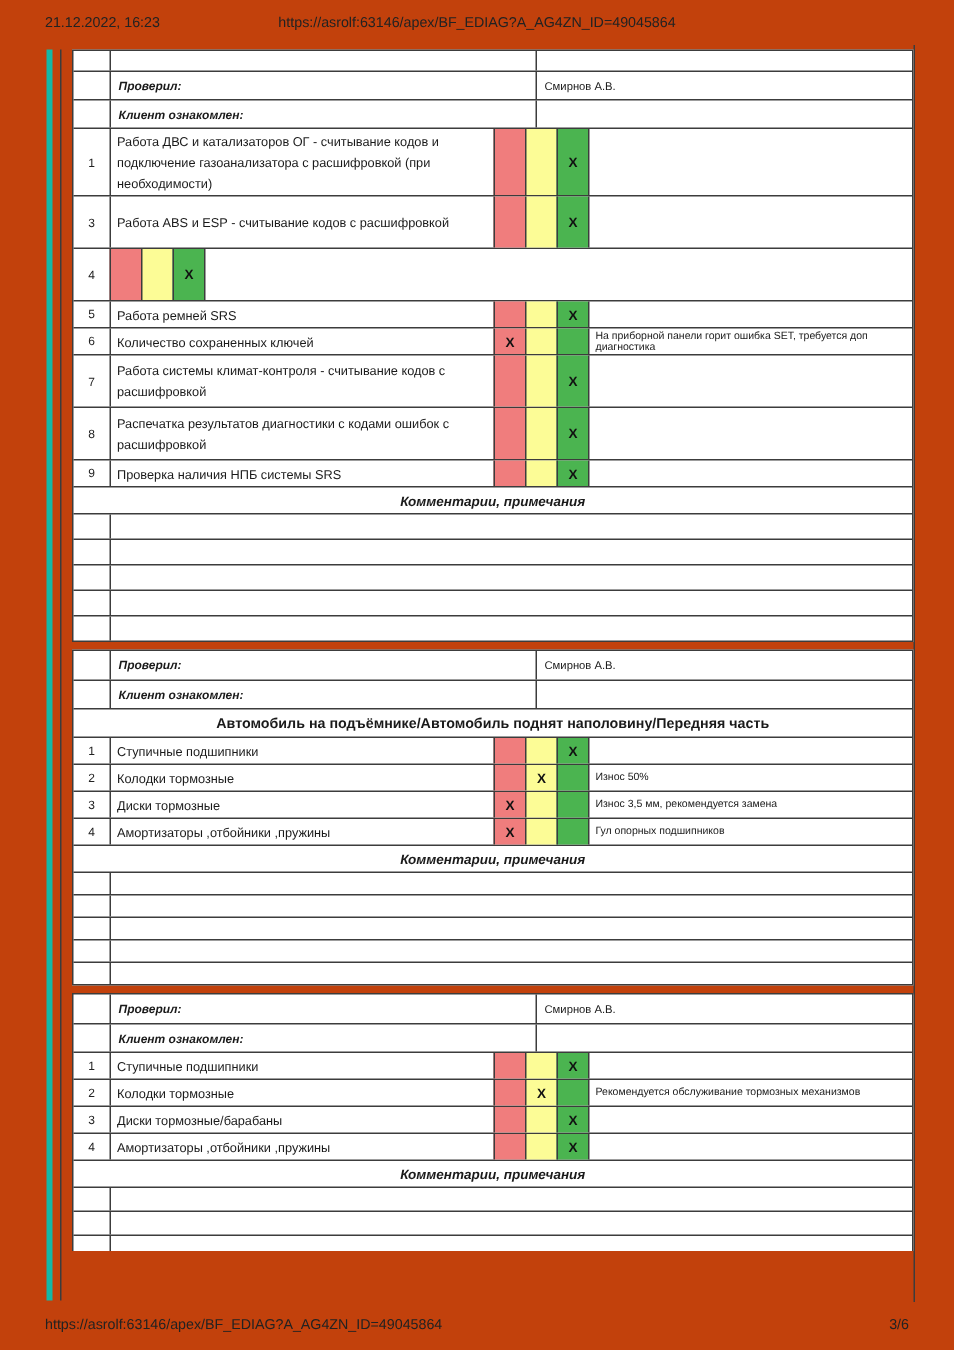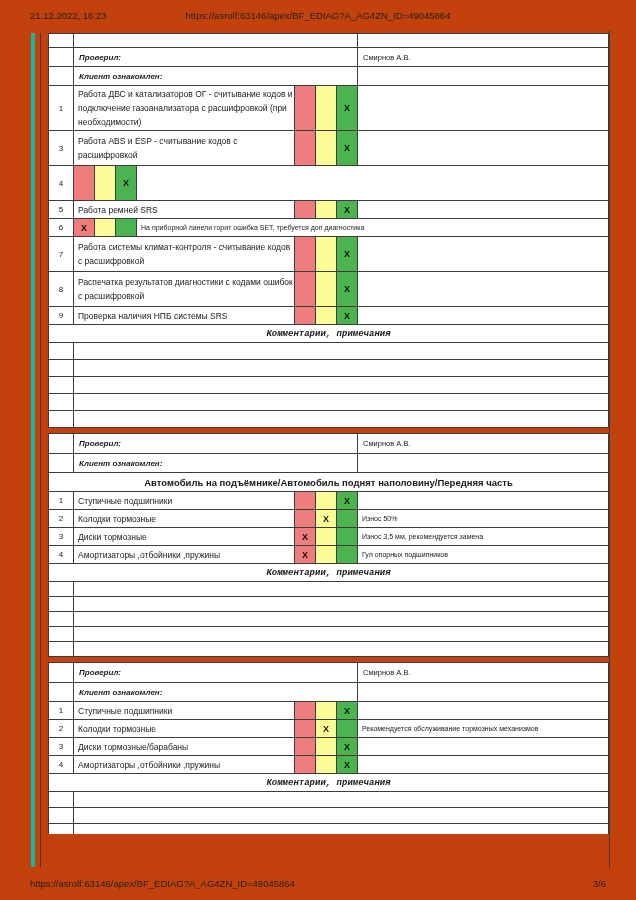--- a/index.html
+++ b/index.html
@@ -25,26 +25,26 @@
   .tbl.gap { margin-top:5px; }
   .tbl.cut { border-bottom:none; }
   .row { display:flex; align-items:center; }
   .row + .row { border-top:1px solid #3c3c3c; }
 
   .cell { height:100%; display:flex; align-items:center; overflow:hidden; }
   .cell + .cell { border-left:1px solid #3c3c3c; }
   .num  { width:24px; justify-content:center; font-size:8px; color:#222; flex:none; }
   .lbl  { width:284px; padding-left:5px; font-size:8px; font-weight:bold; font-style:italic; flex:none; }
   .val  { flex:1; padding-left:5px; font-size:7.5px; }
-  .desc { width:221px; padding-left:4px; font-size:8.5px; line-height:14px; flex:none; }
+  .desc { width:256px; padding-left:4px; font-size:8.5px; line-height:14px; flex:none; }
   .mk   { width:21px; justify-content:center; font-size:9px; font-weight:bold; color:#111; flex:none; }
   .cmt  { flex:1; padding-left:4px; font-size:7px; }
 
   .title-row { justify-content:center; font-size:9.5px; font-weight:bold; text-align:center; }
-  .comments-row { justify-content:center; font-size:9px; font-weight:bold; font-style:italic; text-align:right;font-family:Liberation Mono, monospace; }
+  .comments-row { justify-content:center; font-size:9px; font-weight:bold; font-style:italic; text-align:right; }
 
   .h11{height:11px}.h13{height:13px}.h15{height:15px}.h16{height:16px}.h17{height:17px}
   .h18{height:18px}.h19{height:19px}.h35{height:35px}.h45{height:45px}
 </style>
 </head>
 <body>
 
 <div class="page">
 
   <div class="print-header">
@@ -101,20 +101,21 @@
         <div class="row h18">
           <div class="cell num">5</div>
           <div class="cell desc">Работа ремней SRS</div>
           <div class="cell mk" style="background: rgb(240, 125, 125);"></div>
           <div class="cell mk" style="background: rgb(252, 252, 150);"></div>
           <div class="cell mk" style="background: rgb(75, 180, 80);">X</div>
           <div class="cell cmt"></div>
         </div>
         <div class="row h18">
           <div class="cell num">6</div>
+          <div class="cell desc">Количество сохраненных ключей</div>
           <div class="cell mk" style="background: rgb(240, 125, 125);">X</div>
           <div class="cell mk" style="background: rgb(252, 252, 150);"></div>
           <div class="cell mk" style="background: rgb(75, 180, 80);"></div>
           <div class="cell cmt">На приборной панели горит ошибка SET, требуется доп диагностика</div>
         </div>
         <div class="row h35">
           <div class="cell num">7</div>
           <div class="cell desc">Работа системы климат-контроля - считывание кодов с расшифровкой</div>
           <div class="cell mk" style="background: rgb(240, 125, 125);"></div>
           <div class="cell mk" style="background: rgb(252, 252, 150);"></div>

